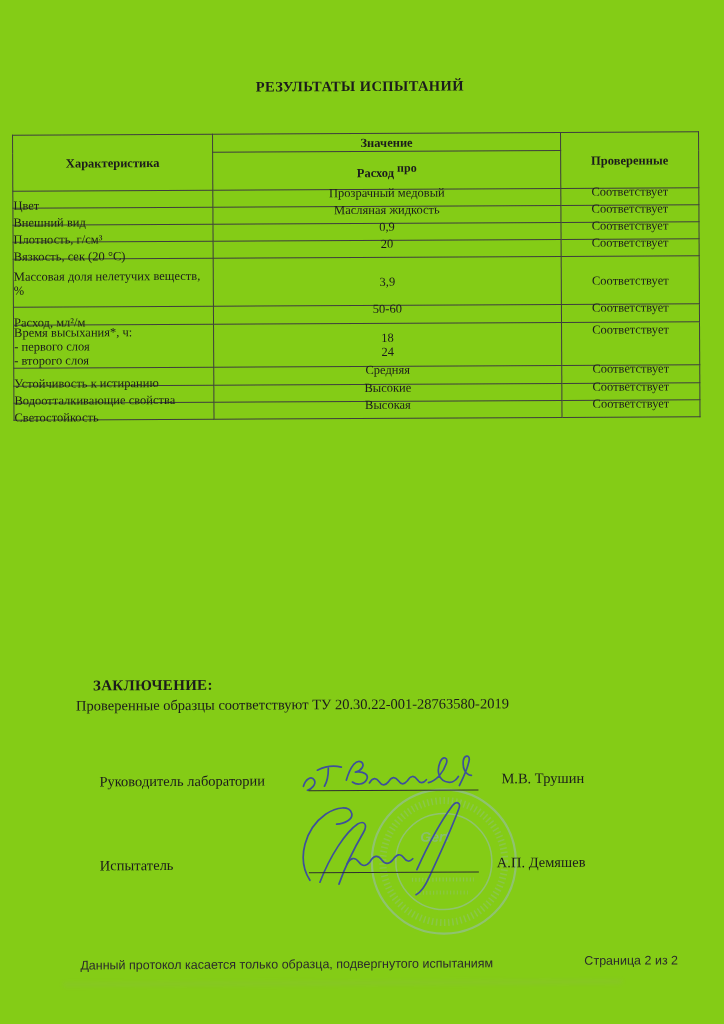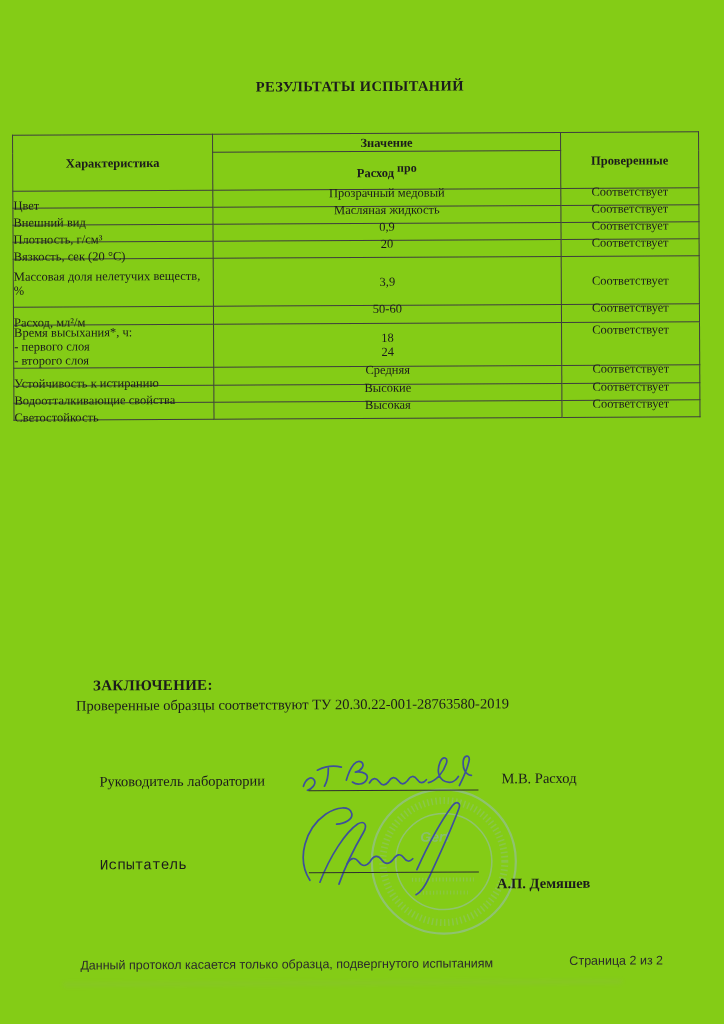--- a/index.html
+++ b/index.html
@@ -48,31 +48,31 @@
   .conclusion { position:absolute; left:75px; top:676px; font-size:14.5px; }
   .c-head { font-weight:bold; font-size:15px; margin-left:17px; letter-spacing:0.3px; }
   .c-text { margin-top:3px; }
 
   
   .sig-role, .sig-name { position:absolute; font-size:14.5px; white-space:nowrap; }
   .sig-line { position:absolute; height:14px; border-bottom:1.3px solid #2f2f2f; }
   .role-1 { left:98px;  top:772px; }
   .line-1 { left:307px; top:776px; width:170px; }
   .name-1 { left:500px; top:771px; }
-  .role-2 { left:98px;  top:856px;font-family:Liberation Mono, monospace; }
+  .role-2 { left:98px;  top:856px; }
   .line-2 { left:307px; top:858px; width:170px; }
-  .name-2 { left:495px; top:876px;font-weight:bold; }
+  .name-2 { left:495px; top:855px; }
 
   
   .footer-note, .footer-page {
     position:absolute; font-family:"Liberation Sans", sans-serif;
     font-size:12.5px; color:#2b2b2b; white-space:nowrap;
   }
   .footer-note { left:78px; top:957px; }
-  .footer-page { left:567px; top:955px; }
+  .footer-page { left:582px; top:955px; }
 
   .smudge {
     position:absolute; left:60px; top:981px; width:560px; height:4px;
     background:#9a9a9a; opacity:0.12; filter:blur(2px); border-radius:2px;
   }
 
   .ink-overlay { position:absolute; left:0; top:0; pointer-events:none; }
 </style>
 </head>
 <body>
@@ -237,21 +237,21 @@
           <path d="M308 880 c-14 -22 -4 -52 16 -66 c12 -8 24 -8 26 -1 c2 6 -7 11 -15 11"></path>
           <path d="M318 882 c10 -26 26 -50 38 -58 c7 -4 10 1 6 8 c-10 17 -20 38 -25 52"></path>
           <path d="M345 864 q6 -10 12 -2 q5 7 11 0 q6 -10 12 -2 q5 7 11 0 q6 -9 11 -2 q4 6 9 1"></path>
           <path d="M415 870 c10 -22 24 -48 36 -64 c4 -5 9 -3 6 4 c-8 21 -20 47 -30 68 c-4 9 -9 15 -13 17"></path>
         </g>
       </g>
     </svg>
 
     <span class="sig-role role-1">Руководитель лаборатории</span>
     <span class="sig-line line-1"></span>
-    <span class="sig-name name-1">М.В. Расход</span>
+    <span class="sig-name name-1">М.В. Трушин</span>
 
     <span class="sig-role role-2">Испытатель</span>
     <span class="sig-line line-2"></span>
     <span class="sig-name name-2">А.П. Демяшев</span>
 
     <span class="footer-note">Данный протокол касается только образца, подвергнутого испытаниям</span>
     <span class="footer-page">Страница 2 из 2</span>
     <div class="smudge"></div>
 
   </div>

